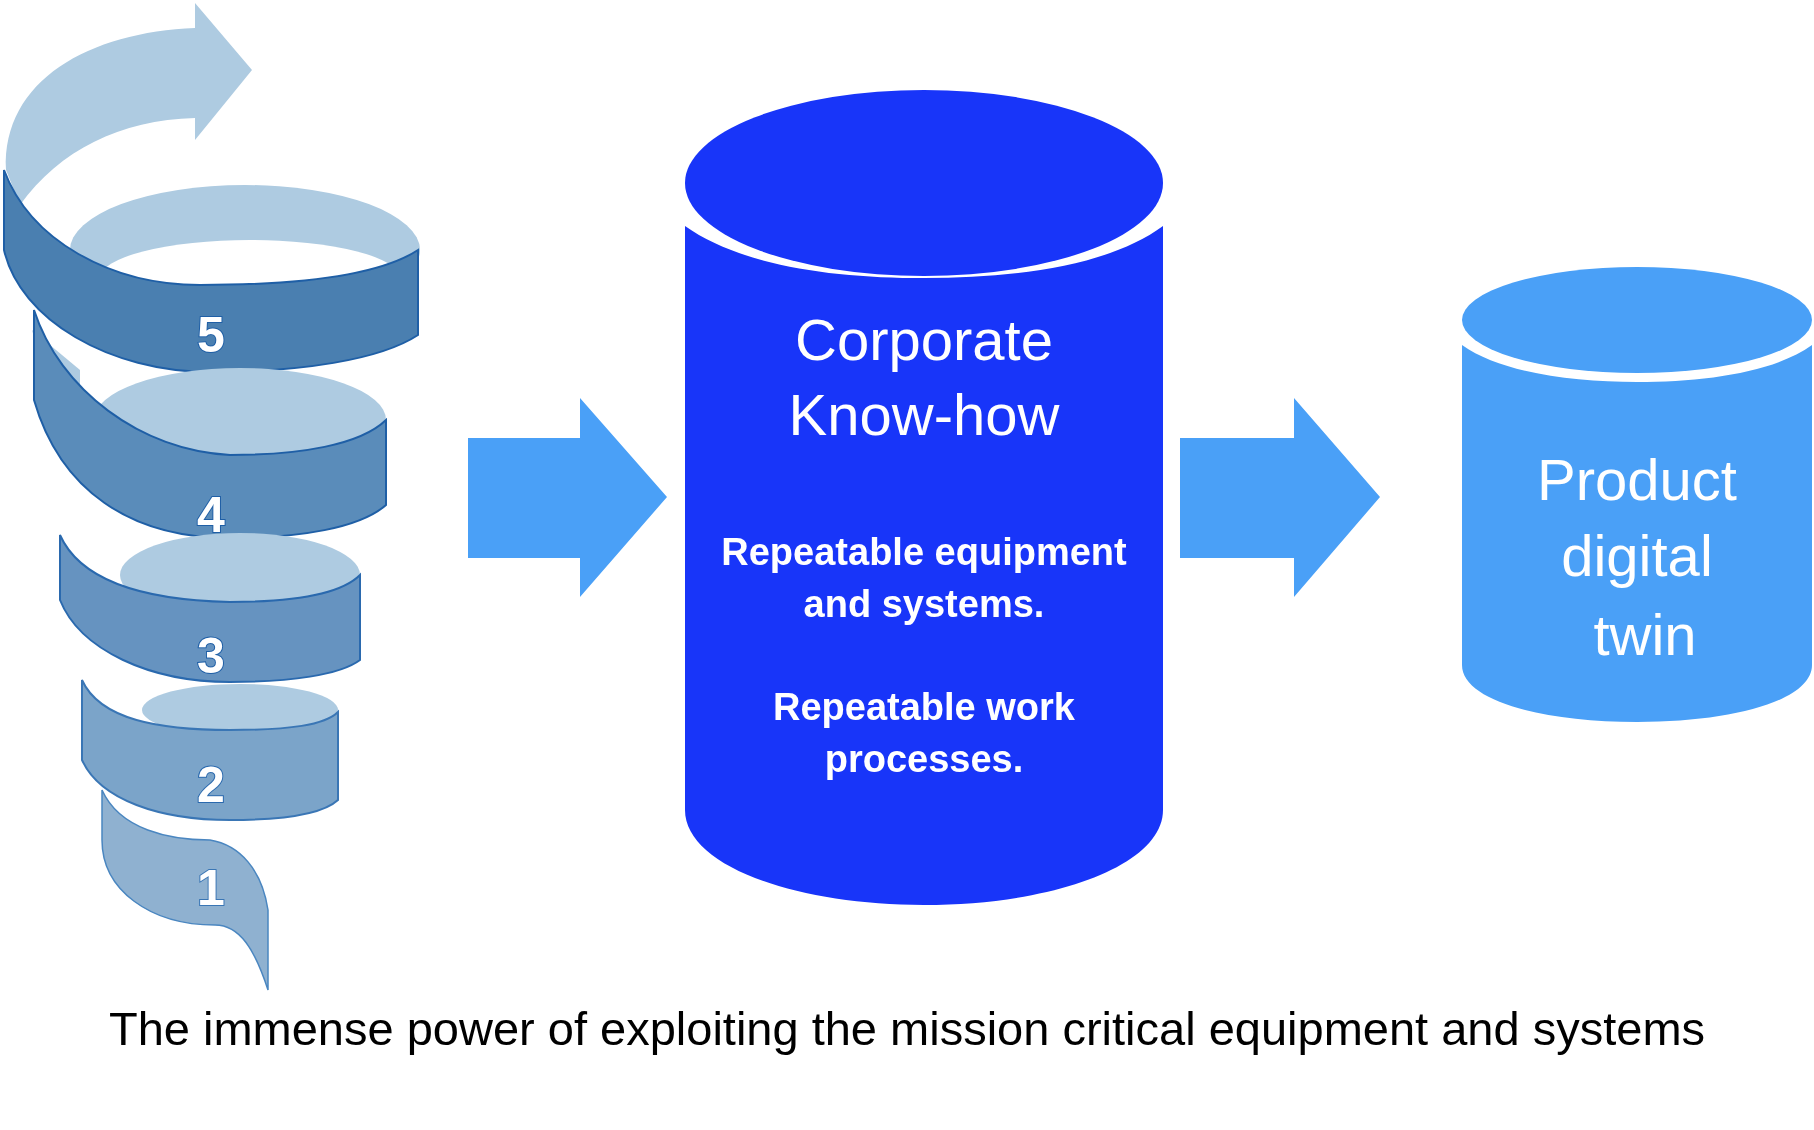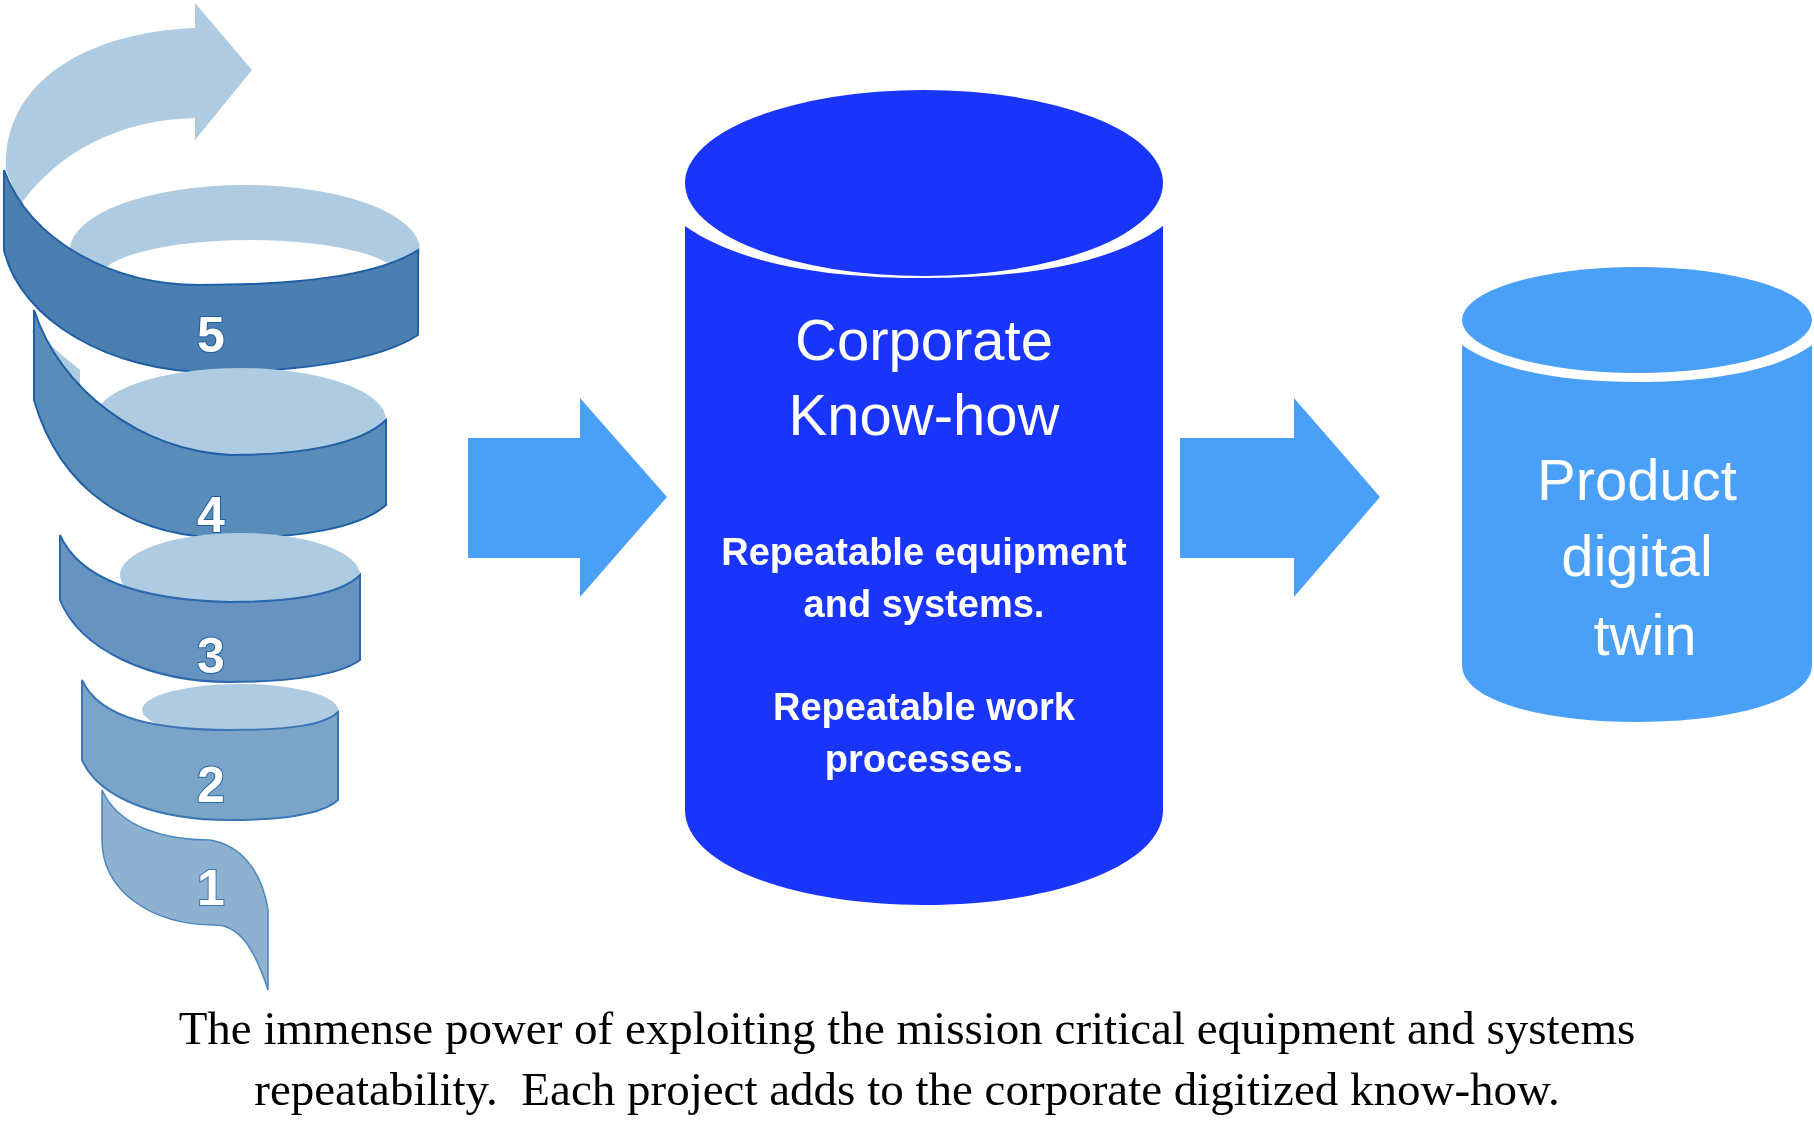--- a/index.html
+++ b/index.html
@@ -2,21 +2,21 @@
 <html><head>
 <meta charset="utf-8">
 <style>
   html, body { margin: 0; padding: 0; background: #ffffff; }
   body { width: 1814px; height: 1130px; position: relative; overflow: hidden; }
   #stage { position: absolute; left: 0; top: 0; width: 1814px; height: 1130px; }
   .sans { font-family: "Liberation Sans", "DejaVu Sans", sans-serif; }
   .caption {
     position: absolute; left: 0; top: 998px; width: 1814px;
     text-align: center;
-    font-family: Liberation Serif, serif;
+    font-family: Liberation Sans, sans-serif;
     font-size: 47px; line-height: 61px; color: #000;
   }
   .caption div { white-space: pre; }
 </style>
 </head>
 <body>
 
 <svg id="stage" viewBox="0 0 1814 1130" xmlns="http://www.w3.org/2000/svg">
   <defs>
     <linearGradient id="bandGrad" x1="0" y1="0" x2="0" y2="1">
@@ -80,14 +80,13 @@
     <path d="M 1462 345 C 1500 372 1570 382 1637 382 C 1705 382 1775 372 1812 345 L 1812 665 C 1812 700 1735 722 1637 722 C 1540 722 1462 700 1462 665 Z" fill="#4aa0f7"></path>
     <ellipse cx="1637" cy="320" rx="175" ry="53" fill="#4aa0f7"></ellipse>
     <text x="1637" y="500" text-anchor="middle" class="sans" font-size="58" fill="#ffffff">Product</text>
     <text x="1637" y="576" text-anchor="middle" class="sans" font-size="58" fill="#ffffff">digital</text>
     <text x="1645" y="655" text-anchor="middle" class="sans" font-size="58" fill="#ffffff">twin</text>
   </g>
 </svg>
 
 <div class="caption">
   <div>The immense power of exploiting the mission critical equipment and systems</div>
-  <div>repeatability.  Each project adds to the corporate digitized know-how.</div>
 </div>
 
 </body></html>

